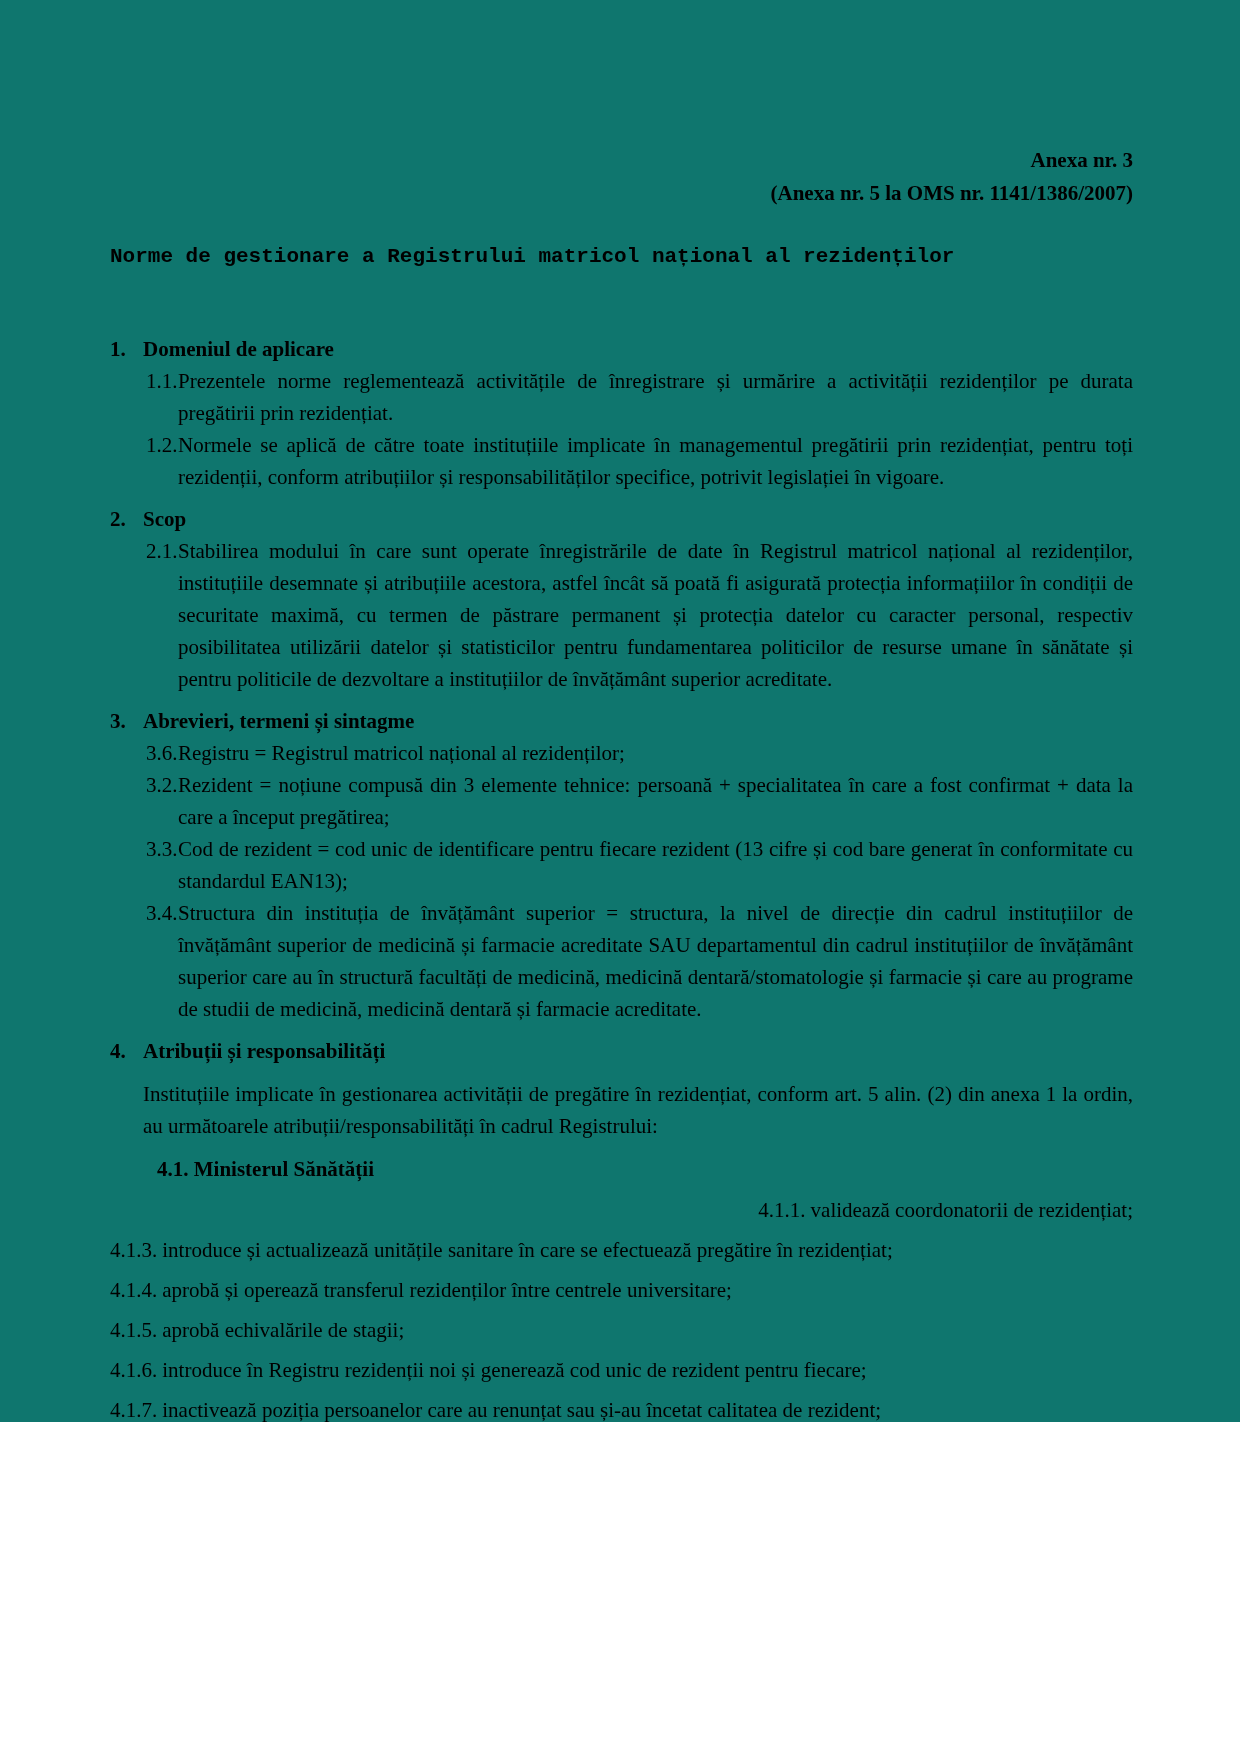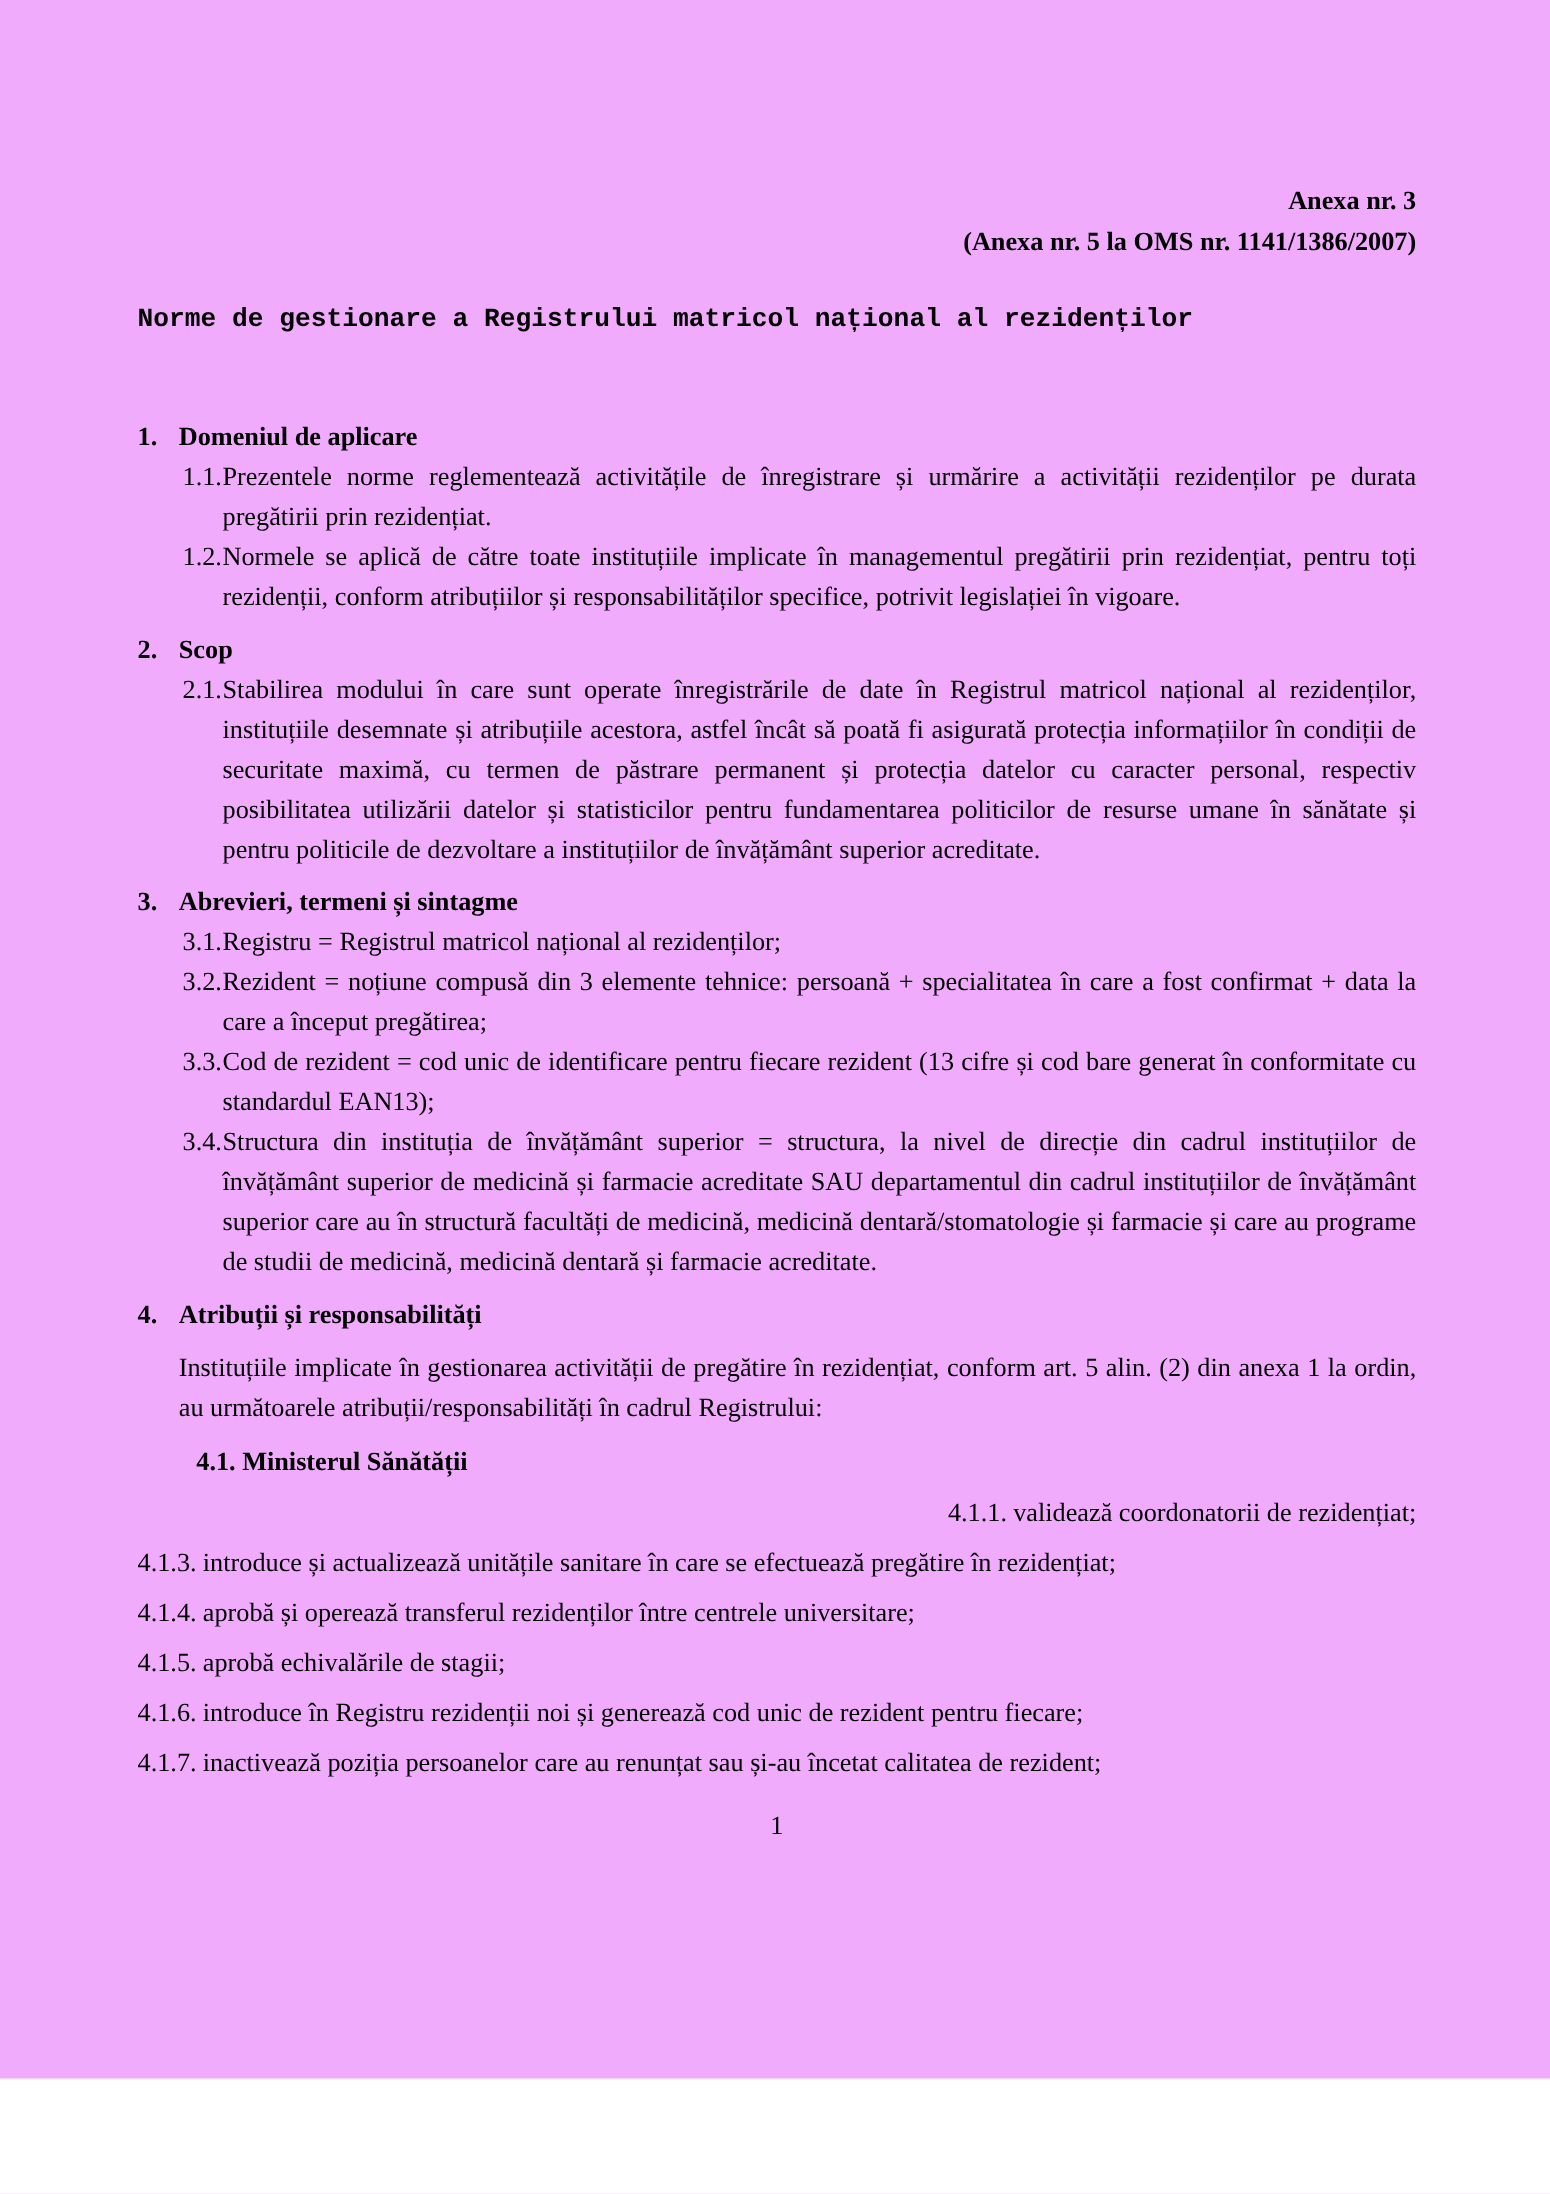--- a/index.html
+++ b/index.html
@@ -3,23 +3,23 @@
 <meta charset="utf-8">
 <style>
   html, body {
     margin: 0;
     padding: 0;
     background: #ffffff;
   }
   .page {
     position: relative;
     width: 1240px;
-    height: 1663px;
+    height: 1422px;
     box-sizing: border-box;
-    background: #f0abfc;
+    background: #0f766e;
     color: #000000;
     font-family: "Liberation Serif", "DejaVu Serif", serif;
     font-size: 21px;
     line-height: 32px;
     padding: 144px 107px 0 110px;
     overflow: hidden;
   }
   .doc-header {
     text-align: right;
     font-weight: bold;
@@ -113,21 +113,21 @@
   <div class="sub-item">
     <span class="num">2.1.</span>
     <span class="text">Stabilirea modului în care sunt operate înregistrările de date în Registrul matricol național al rezidenților, instituțiile desemnate și atribuțiile acestora, astfel încât să poată fi asigurată protecția informațiilor în condiții de securitate maximă, cu termen de păstrare permanent și protecția datelor cu caracter personal, respectiv posibilitatea utilizării datelor și statisticilor pentru fundamentarea politicilor de resurse umane în sănătate și pentru politicile de dezvoltare a instituțiilor de învățământ superior acreditate.</span>
   </div>
 
   <div class="section-heading">
     <span class="num">3.</span>
     <span>Abrevieri, termeni și sintagme</span>
   </div>
   <div class="sub-item">
-    <span class="num">3.1.</span>
+    <span class="num">3.6.</span>
     <span class="text">Registru = Registrul matricol național al rezidenților;</span>
   </div>
   <div class="sub-item">
     <span class="num">3.2.</span>
     <span class="text">Rezident = noțiune compusă din 3 elemente tehnice: persoană + specialitatea în care a fost confirmat + data la care a început pregătirea;</span>
   </div>
   <div class="sub-item">
     <span class="num">3.3.</span>
     <span class="text">Cod de rezident = cod unic de identificare pentru fiecare rezident (13 cifre și cod bare generat în conformitate cu standardul EAN13);</span>
   </div>

